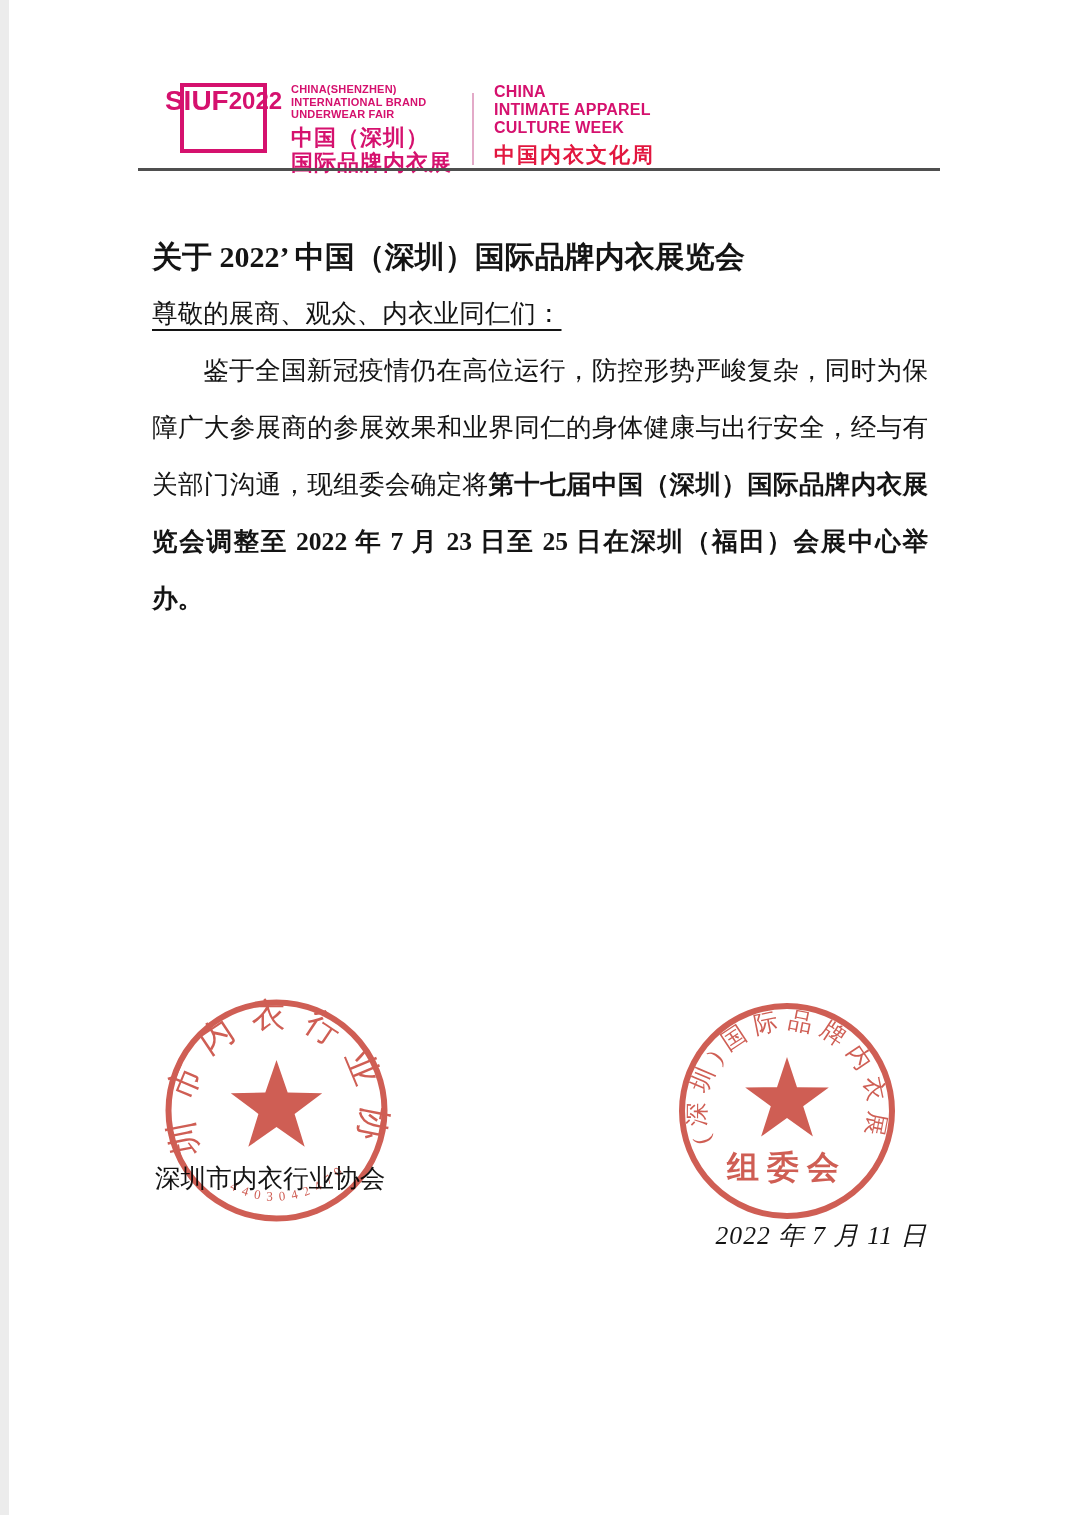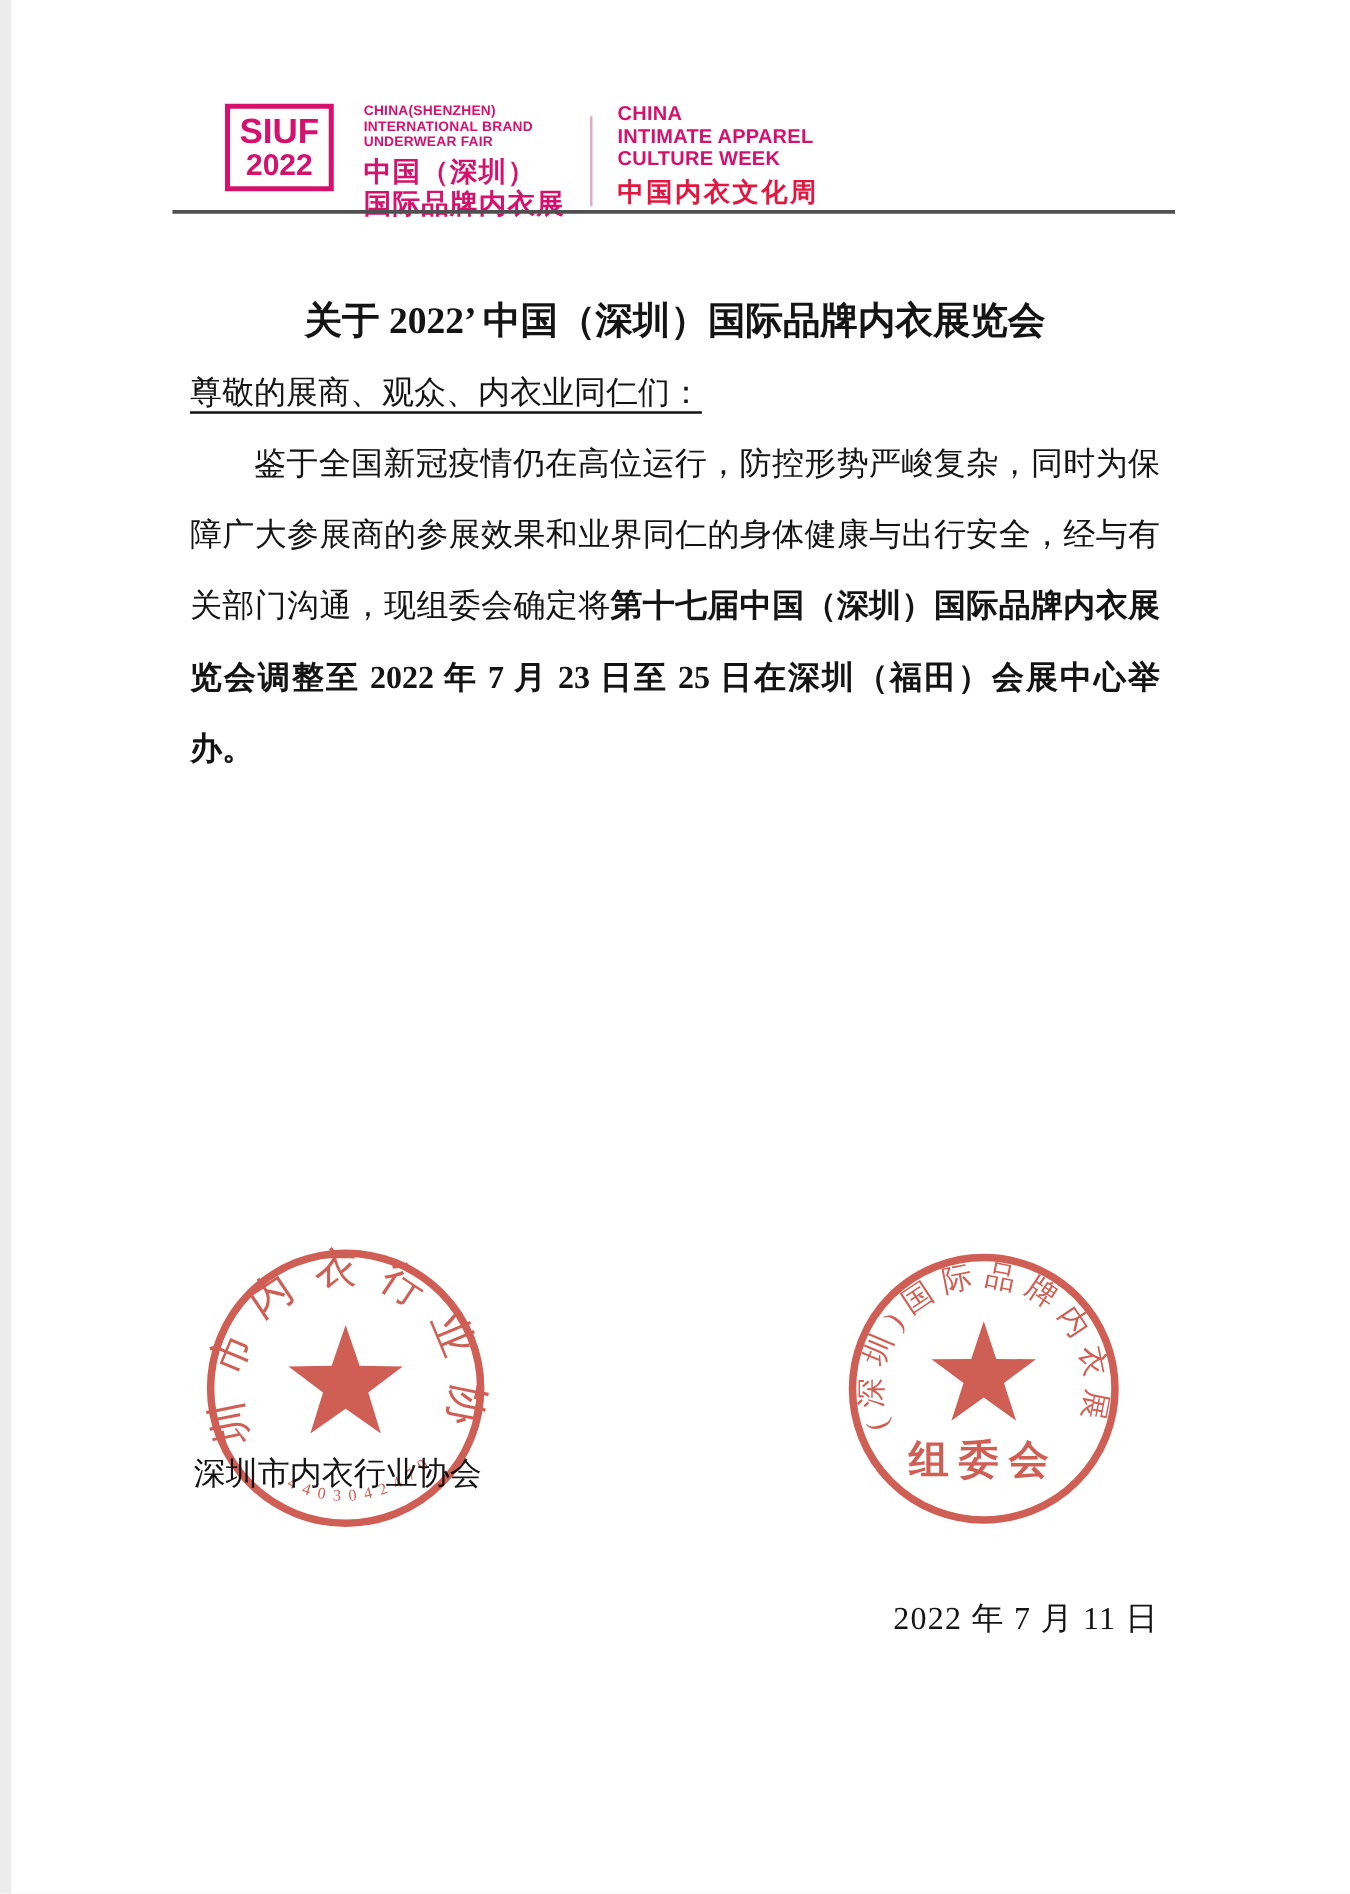--- a/index.html
+++ b/index.html
@@ -11,49 +11,49 @@
     margin:0 auto; overflow:hidden; color:#141414;
     font-family:"Liberation Serif","DejaVu Serif",serif;
   }
   .edge-strip{position:absolute;left:0;top:0;width:9px;height:100%;background:#ececec;}
 
   
   .logo-row{position:absolute;left:180px;top:83px;display:flex;align-items:flex-start;
     font-family:"Liberation Sans","DejaVu Sans",sans-serif;}
   .logo-badge{
     box-sizing:border-box;width:87px;height:70px;border:4px solid var(--magenta);
-    color:var(--magenta);text-align:center;display:flex;flex-direction:column;
+    color:var(--magenta);text-align:center;display:flex;flex-direction:row;
     justify-content:center;line-height:1;
   }
   .logo-badge .b1{font-weight:bold;font-size:28px;letter-spacing:0;}
   .logo-badge .b2{font-weight:bold;font-size:24px;margin-top:2px;letter-spacing:0;}
   .logo-left{margin-left:24px;color:var(--magenta);}
   .logo-left .en{font-weight:bold;font-size:11px;line-height:12.5px;letter-spacing:.2px;}
   .logo-left .cn1{font-weight:bold;font-size:22px;line-height:25px;margin-top:4px;letter-spacing:1px;}
   .logo-left .cn2{font-weight:bold;font-size:22px;line-height:25px;letter-spacing:1px;}
   .logo-divider{width:2px;height:72px;background:#e3aac8;margin:0 20px;align-self:center;}
   .logo-right .en{font-weight:bold;font-size:16px;line-height:18px;color:var(--magenta);letter-spacing:.2px;}
   .logo-right .cn{font-weight:bold;font-size:21px;line-height:24px;color:var(--red);margin-top:6px;letter-spacing:2px;}
   .header-rule{position:absolute;left:138px;top:168px;width:802px;height:3px;background:var(--rule);}
 
   
   .content{
     position:absolute;left:152px;top:228px;width:776px;
     font-size:25.6px;line-height:57px;text-align:justify;
   }
-  .doc-title{font-weight:bold;font-size:30px;line-height:57px;text-align:center;margin:0;}
+  .doc-title{font-weight:bold;font-size:30px;line-height:57px;text-align:left;margin:0;}
   .salutation{margin:0;text-decoration:underline;text-underline-offset:7px;text-align:left;}
   .content p.body-par{margin:0;text-indent:2em;}
   .bold-seg{font-weight:bold;}
 
   
   .sig{position:absolute;font-size:25.6px;line-height:57px;color:#141414;z-index:2;}
   .sig-left{left:155px;top:1150px;}
   .sig-right{right:150px;top:1150px;}
-  .sig-date{right:153px;top:1266px;letter-spacing:1px;}
+  .sig-date{right:153px;top:1207px;letter-spacing:1px;font-style:italic;}
 
   
   .stamp{position:absolute;z-index:3;opacity:.82;mix-blend-mode:multiply;}
   .stamp-left{left:154px;top:988px;}
   .stamp-right{left:672px;top:996px;}
   .ink-stroke{fill:none;stroke:var(--stamp);}
   .ink-fill{fill:var(--stamp);}
   .stamp text{font-family:"Liberation Serif","DejaVu Serif",serif;}
 </style>
 </head>

